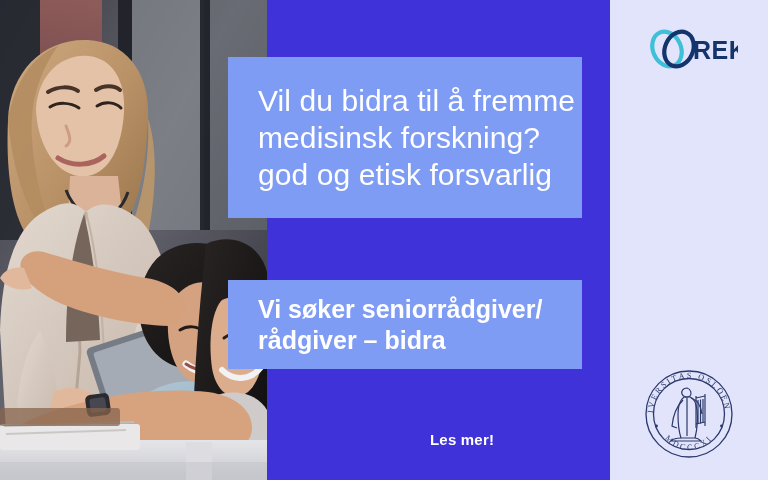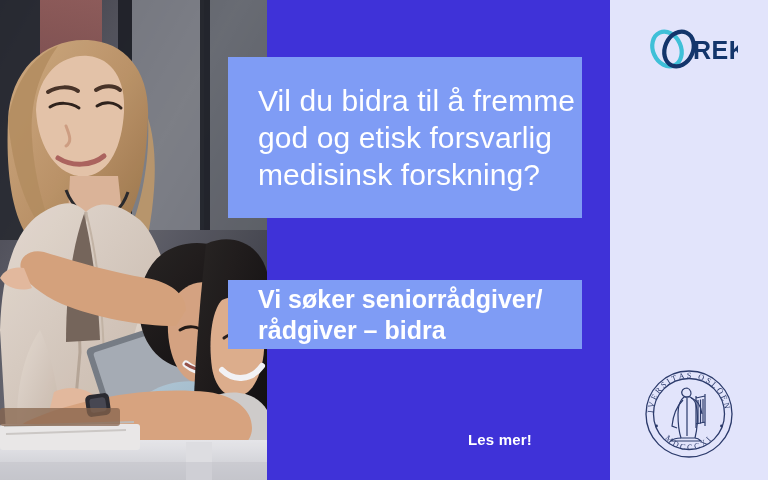--- a/index.html
+++ b/index.html
@@ -51,37 +51,37 @@
   }
   .callout-headline .line{
     color:#ffffff;
     font-size:30px;
     line-height:37px;
     font-weight:400;
     letter-spacing:.1px;
     white-space:nowrap;
   }
   .callout-job{
-    left:228px;top:280px;width:354px;height:69px;
+    left:228px;top:280px;width:354px;height:89px;
     padding:0 30px;
   }
   .callout-job .line{
     color:#ffffff;
     font-size:25px;
     line-height:31px;
     font-weight:bold;
     letter-spacing:0px;
     white-space:nowrap;
   }
 
   
   .read-more{
     position:absolute;
     left:430px;top:430px;width:140px;height:20px;
-    text-align:center;
+    text-align:left;
     color:#ffffff;
     font-size:15px;
     font-weight:bold;
     line-height:20px;
     letter-spacing:.2px;
     cursor:pointer;
   }
 
   
   .rek-logo{
@@ -241,22 +241,22 @@
       <rect x="0" y="0" width="267" height="480" fill="#1b2a55" opacity="0.06"></rect>
     </svg>
   </div>
 
   <div class="purple-panel"></div>
 
   <div class="lavender-panel"></div>
 
   <div class="callout callout-headline">
     <div class="line">Vil du bidra til å fremme</div>
+    <div class="line">medisinsk forskning?</div>
     <div class="line">god og etisk forsvarlig</div>
-    <div class="line">medisinsk forskning?</div>
   </div>
 
   <div class="callout callout-job">
     <div class="line">Vi søker seniorrådgiver/</div>
     <div class="line">rådgiver – bidra</div>
   </div>
 
   <div class="read-more">Les mer!</div>
 
   <div class="rek-logo">

